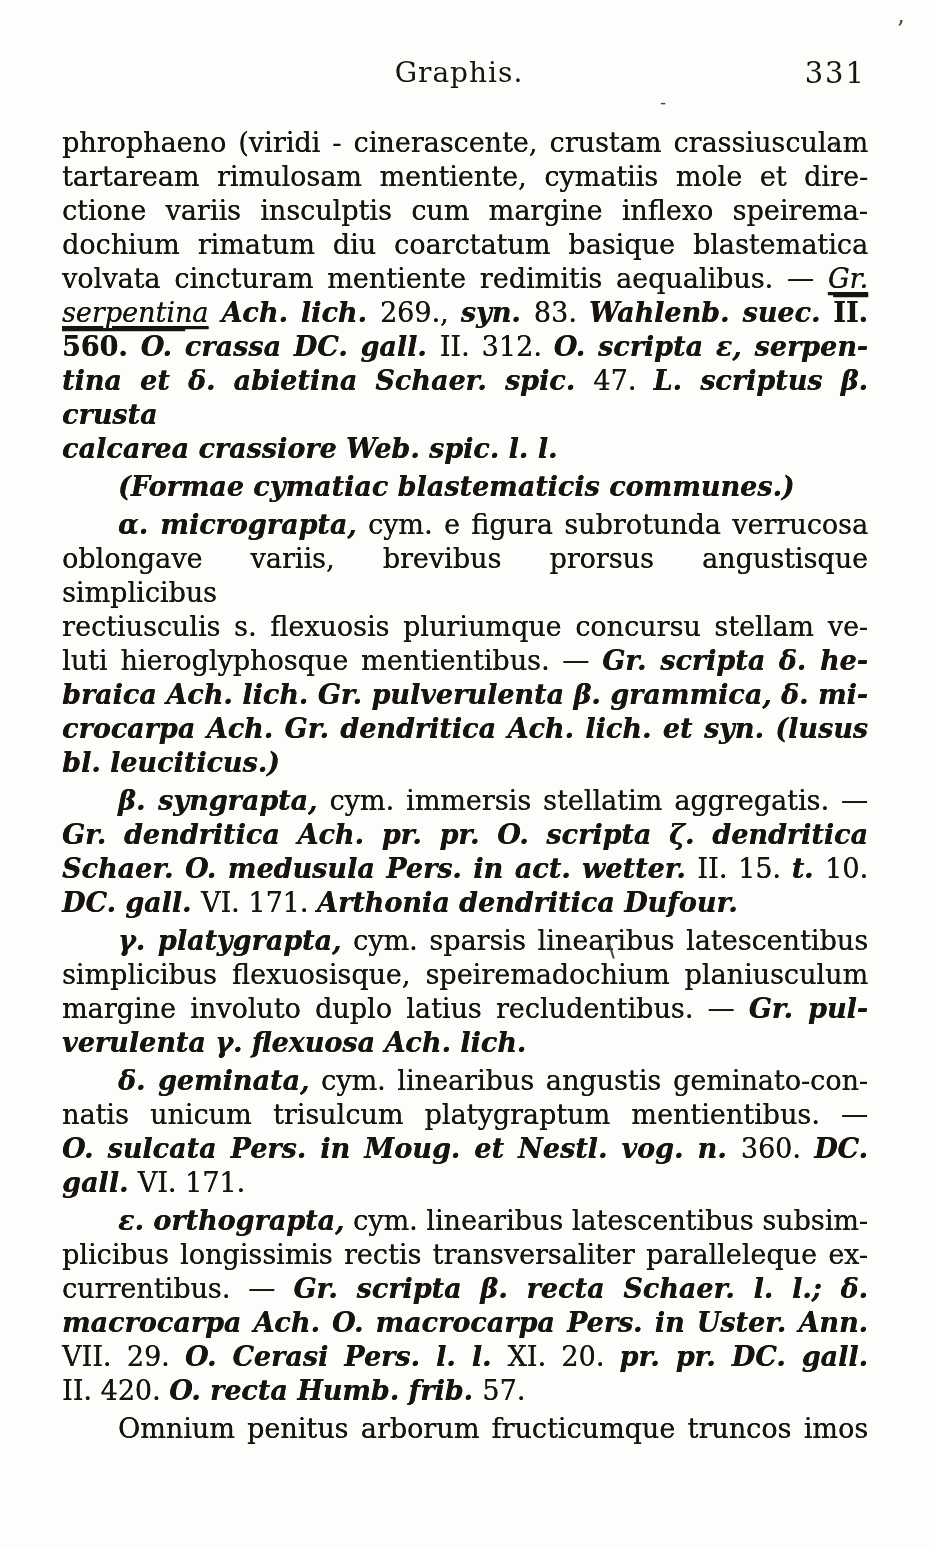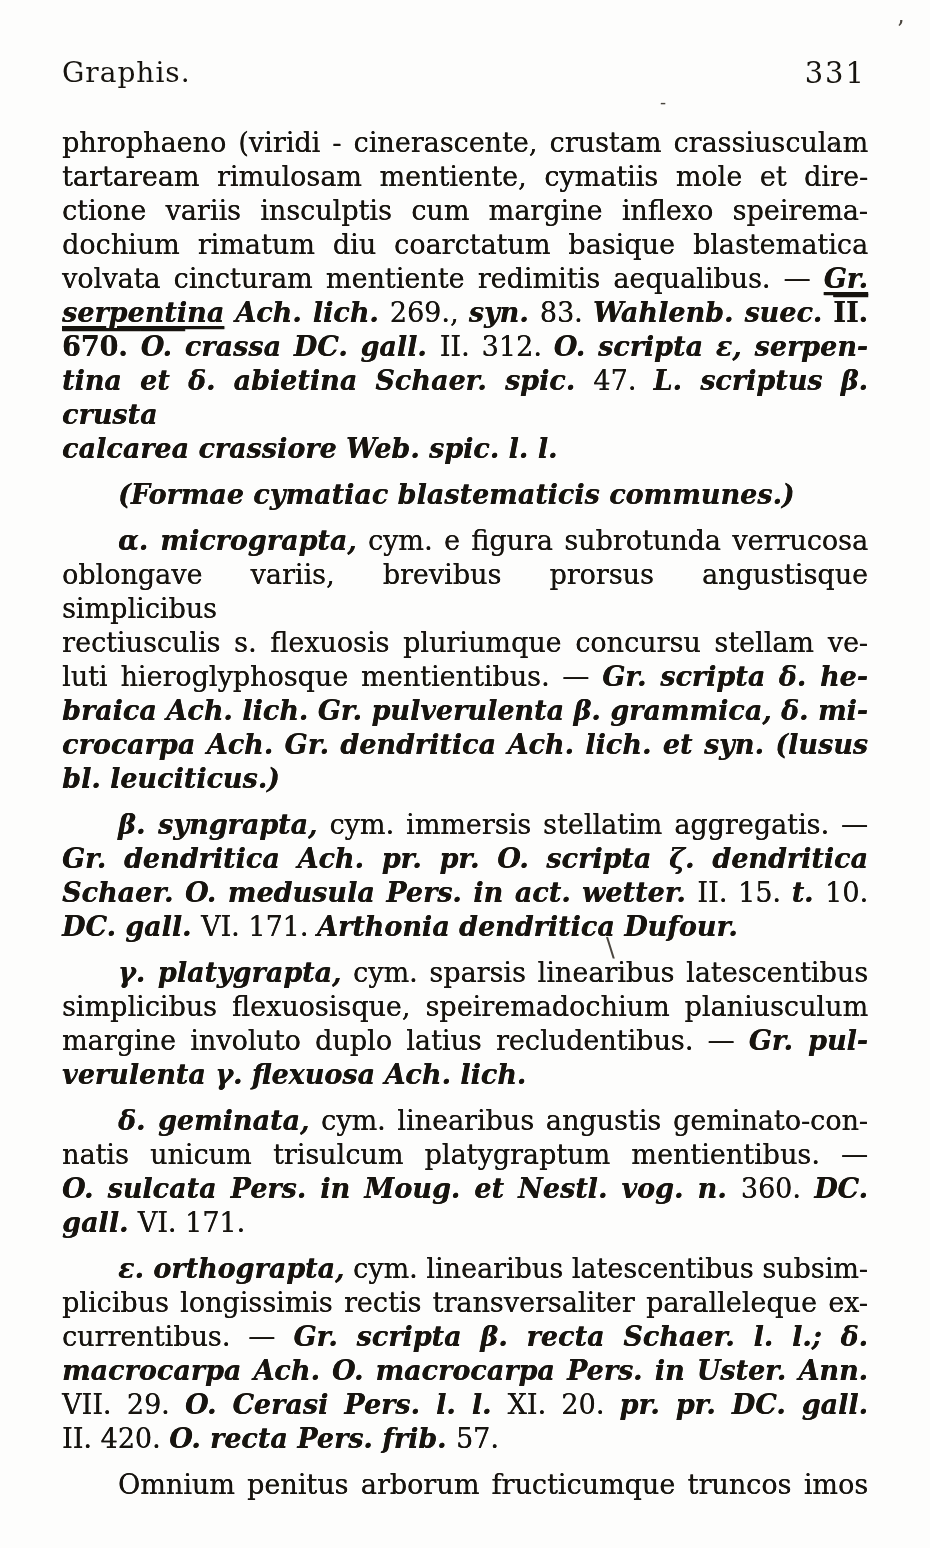--- a/index.html
+++ b/index.html
@@ -16,50 +16,51 @@
     position: absolute;
     top: 56px;
     left: 62px;
     right: 62px;
     height: 38px;
     font-size: 28px;
   }
   .running-title {
     position: absolute;
     left: 0; right: 12px;
+    text-align: center;
     letter-spacing: 1px;
   }
   .page-number {
     position: absolute;
     right: 2px; top: 0;
     font-size: 29px;
     letter-spacing: 2px;
   }
   .content {
     position: absolute;
     top: 126px;
     left: 62px;
     width: 806px;
   }
   .para { margin: 0; padding: 0; }
-  .para + .para { margin-top: 12px; }
+  .para + .para { margin-top: 4px; }
   .line {
     font-size: 27px;
     line-height: 34px;
     text-align: justify;
     text-align-last: justify;
     text-shadow: 0.25px 0.25px 0 currentColor;
   }
   .line.last { text-align-last: left; }
   .line.indent { text-indent: 56px; }
   .seg-r { font-style: normal; }
   .seg-b { font-weight: normal; }
   .seg-i { font-style: italic; font-weight: bold; }
   .seg-iu {
-    font-style: italic; font-weight: bold;
+    font-style: italic; font-weight: normal;
     text-decoration: underline;
     text-decoration-thickness: 3px;
     text-underline-offset: 4px;
   }
   .seg-io {
     font-style: italic; font-weight: bold;
     text-decoration: overline;
     text-decoration-thickness: 2.5px;
   }
   .seg-bo {
@@ -84,21 +85,21 @@
     <div class="page-number">331</div>
   </div>
   <div class="content">
       <div class="para">
         <div class="line"><span class="seg-r">phrophaeno (viridi - cinerascente, crustam crassiusculam</span></div>
         <div class="line"><span class="seg-r">tartaream rimulosam mentiente, cymatiis mole et dire-</span></div>
         <div class="line"><span class="seg-r">ctione variis insculptis cum margine inflexo speirema-</span></div>
         <div class="line"><span class="seg-r">dochium rimatum diu coarctatum basique blastematica</span></div>
         <div class="line"><span class="seg-r">volvata cincturam mentiente redimitis aequalibus. — </span><span class="seg-iu">Gr.</span></div>
         <div class="line"><span class="seg-iu">serpentina</span><span class="seg-i"> Ach. lich. </span><span class="seg-b">269., </span><span class="seg-i">syn. </span><span class="seg-b">83. </span><span class="seg-i">Wahlenb. suec. </span><span class="seg-bo">II.</span></div>
-        <div class="line"><span class="seg-bo">670. </span><span class="seg-io">O. </span><span class="seg-i">crassa DC. gall. </span><span class="seg-b">II. 312. </span><span class="seg-i">O. scripta ε, serpen-</span></div>
+        <div class="line"><span class="seg-bo">560. </span><span class="seg-io">O. </span><span class="seg-i">crassa DC. gall. </span><span class="seg-b">II. 312. </span><span class="seg-i">O. scripta ε, serpen-</span></div>
         <div class="line"><span class="seg-i">tina et δ. abietina Schaer. spic. </span><span class="seg-b">47. </span><span class="seg-i">L. scriptus β. crusta</span></div>
         <div class="line last"><span class="seg-i">calcarea crassiore Web. spic. l. l.</span></div>
       </div>
       <div class="para">
         <div class="line last indent"><span class="seg-i">(Formae cymatiac blastematicis communes.)</span></div>
       </div>
       <div class="para">
         <div class="line indent"><span class="seg-i">α. micrograpta,</span><span class="seg-r"> cym. e figura subrotunda verrucosa</span></div>
         <div class="line"><span class="seg-r">oblongave variis, brevibus prorsus angustisque simplicibus</span></div>
         <div class="line"><span class="seg-r">rectiusculis s. flexuosis pluriumque concursu stellam ve-</span></div>
@@ -124,21 +125,21 @@
         <div class="line"><span class="seg-r">natis unicum trisulcum platygraptum mentientibus. —</span></div>
         <div class="line"><span class="seg-i">O. sulcata Pers. in Moug. et Nestl. vog. n. </span><span class="seg-b">360. </span><span class="seg-i">DC.</span></div>
         <div class="line last"><span class="seg-i">gall. </span><span class="seg-b">VI. 171.</span></div>
       </div>
       <div class="para">
         <div class="line indent"><span class="seg-i">ε. orthograpta,</span><span class="seg-r"> cym. linearibus latescentibus subsim-</span></div>
         <div class="line"><span class="seg-r">plicibus longissimis rectis transversaliter paralleleque ex-</span></div>
         <div class="line"><span class="seg-r">currentibus. — </span><span class="seg-i">Gr. scripta β. recta Schaer. l. l.; δ.</span></div>
         <div class="line"><span class="seg-i">macrocarpa Ach. O. macrocarpa Pers. in Uster. Ann.</span></div>
         <div class="line"><span class="seg-b">VII. 29. </span><span class="seg-i">O. Cerasi Pers. l. l. </span><span class="seg-b">XI. 20. </span><span class="seg-i">pr. pr. DC. gall.</span></div>
-        <div class="line last"><span class="seg-b">II. 420. </span><span class="seg-i">O. recta Pers. frib. </span><span class="seg-b">57.</span></div>
+        <div class="line last"><span class="seg-b">II. 420. </span><span class="seg-i">O. recta Humb. frib. </span><span class="seg-b">57.</span></div>
       </div>
       <div class="para">
         <div class="line indent"><span class="seg-r">Omnium penitus arborum fructicumque truncos imos</span></div>
       </div>
     </div>
   <div id="marks">
       <span class="scan-mark" style="left: 896px; top: 18px; font-size: 24px;">ʼ</span>
       <span class="scan-mark" style="left: 832px; top: 140px; font-size: 20px;">ʼ</span>
       <span class="scan-mark" style="left: 660px; top: 94px; font-size: 18px;">-</span>
       <span class="scan-mark" style="left: 606px; top: 934px; font-size: 26px;">\</span>

